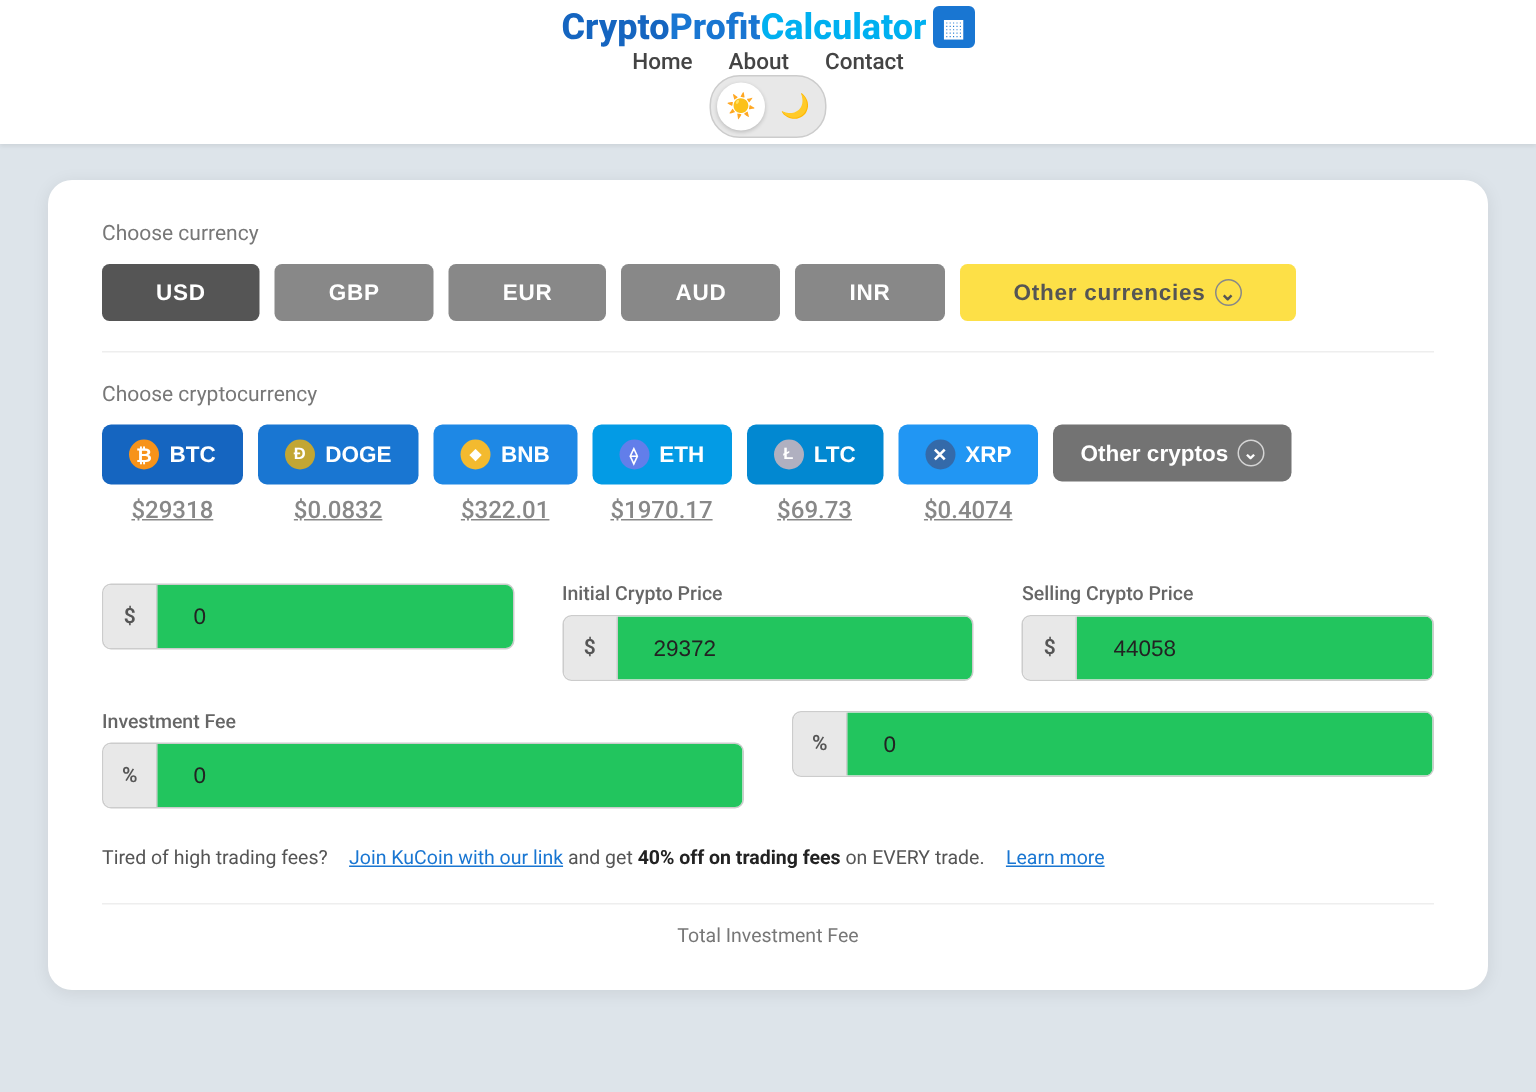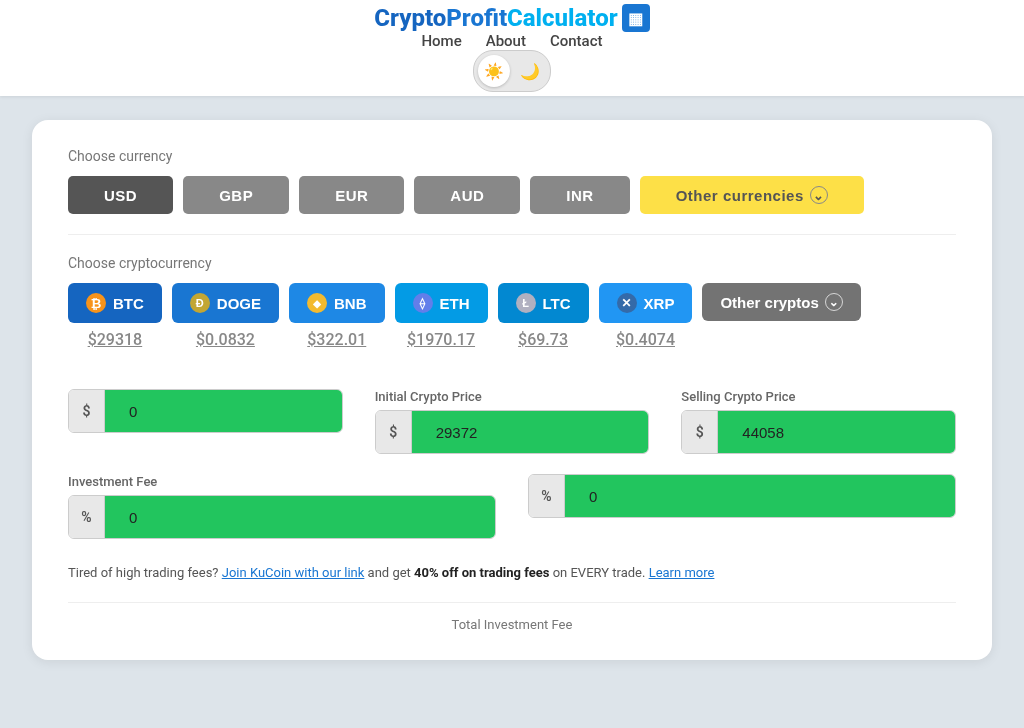--- a/index.html
+++ b/index.html
@@ -306,20 +306,21 @@
     
     .promo-bar {
       margin-top: 24px;
       font-size: 13px;
       color: #555;
       line-height: 1.6;
     }
     .promo-bar a {
       color: #1976d2;
       text-decoration: underline;
+      margin-left: 11px;
     }
     .promo-bar strong {
       color: #222;
       font-weight: 700;
     }
 
     
     .total-fee-label {
       margin-top: 18px;
       font-size: 13px;

